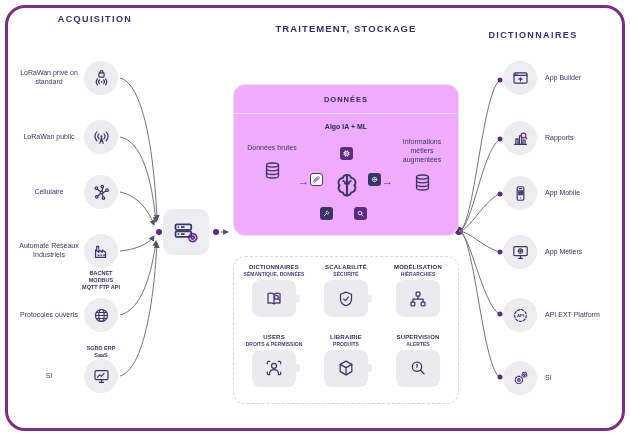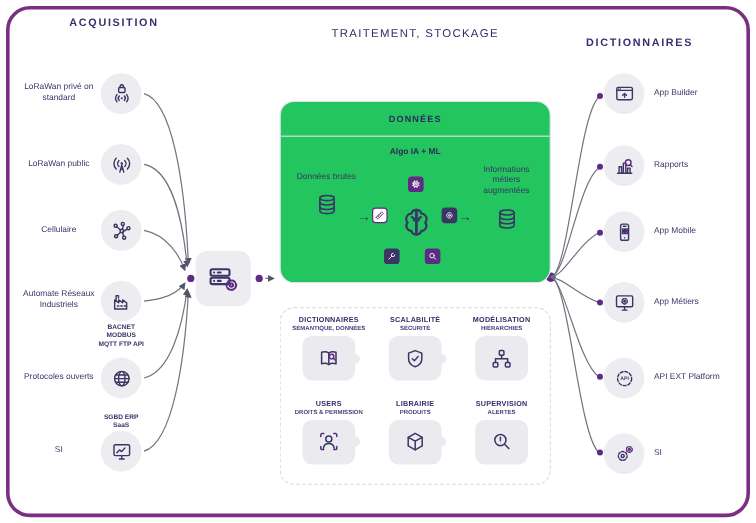--- a/index.html
+++ b/index.html
@@ -16,39 +16,39 @@
   .ic,.bic{fill:none;stroke:currentColor;stroke-width:1.5;stroke-linecap:round;stroke-linejoin:round;}
   .ic{width:19px;height:19px;}
   .bic{width:9px;height:9px;stroke-width:2;}
   .icondefs{position:absolute;width:0;height:0;overflow:hidden;}
   
   .col-title{position:absolute;text-align:center;font-size:9px;font-weight:bold;
     letter-spacing:1.4px;color:#37306e;z-index:2;}
   #acq-title{left:30px;top:14px;width:130px;}
   #val-title{left:468px;top:30px;width:130px;}
   #proc-title{position:absolute;left:230px;top:22px;width:232px;text-align:center;
-    font-size:9.5px;font-weight:normal;letter-spacing:1.1px;color:#332d68;line-height:1.5;z-index:2;}
+    font-size:9.5px;font-weight:bold;letter-spacing:1.1px;color:#332d68;line-height:1.5;z-index:2;}
   
   .acq-item{position:absolute;left:18px;width:100px;height:34px;display:flex;
     align-items:center;gap:4px;z-index:2;}
   .acq-label{flex:1;text-align:center;font-size:7px;line-height:1.25;font-weight:500;color:#3a3468;}
   .val-item{position:absolute;left:503px;width:112px;height:34px;display:flex;
     align-items:center;gap:8px;z-index:2;}
   .val-label{width:64px;text-align:left;font-size:7px;line-height:1.25;font-weight:500;color:#3a3468;}
   .node-circle{width:34px;height:34px;border-radius:50%;background:#ededf1;flex:none;
     display:flex;align-items:center;justify-content:center;color:#3a3565;}
   .side-caption{position:absolute;left:81px;width:40px;text-align:center;font-size:5.5px;
     font-weight:bold;line-height:1.3;color:#3a3468;z-index:2;}
   
   #hub{position:absolute;left:163px;top:209px;width:46px;height:46px;background:#ededf1;
     border-radius:10px;display:flex;align-items:center;justify-content:center;color:#3a3565;z-index:2;}
   #hub .ic{width:28px;height:28px;}
   
   #donnees-box{position:absolute;left:233px;top:84px;width:226px;height:152px;
-    background:#22c55e;border:1px solid #e2e2ea;border-radius:12px;z-index:2;box-sizing:border-box;}
+    background:#f0abfc;border:1px solid #e2e2ea;border-radius:12px;z-index:2;box-sizing:border-box;}
   .dbox-header{position:absolute;left:0;right:0;top:10px;text-align:center;font-size:7.5px;
     font-weight:bold;letter-spacing:1px;color:#2f2a60;}
   .dbox-divider{position:absolute;left:0;right:0;top:28px;border-top:1px solid #dcdce4;}
   .algo-label{position:absolute;left:0;right:0;top:38px;text-align:center;font-size:7px;
     font-weight:bold;color:#2f2a60;}
   .flow-label{text-align:center;font-size:7px;line-height:1.3;font-weight:500;color:#3a3468;}
   .flow-input{position:absolute;left:10px;top:58px;width:56px;}
   .flow-output{position:absolute;left:158px;top:52px;width:60px;}
   .db-ic{display:block;margin:8px auto 0;width:21px;height:21px;color:#3a3565;}
   .flow-arrow{position:absolute;top:90px;font-size:11px;font-weight:bold;color:#3a3565;}

